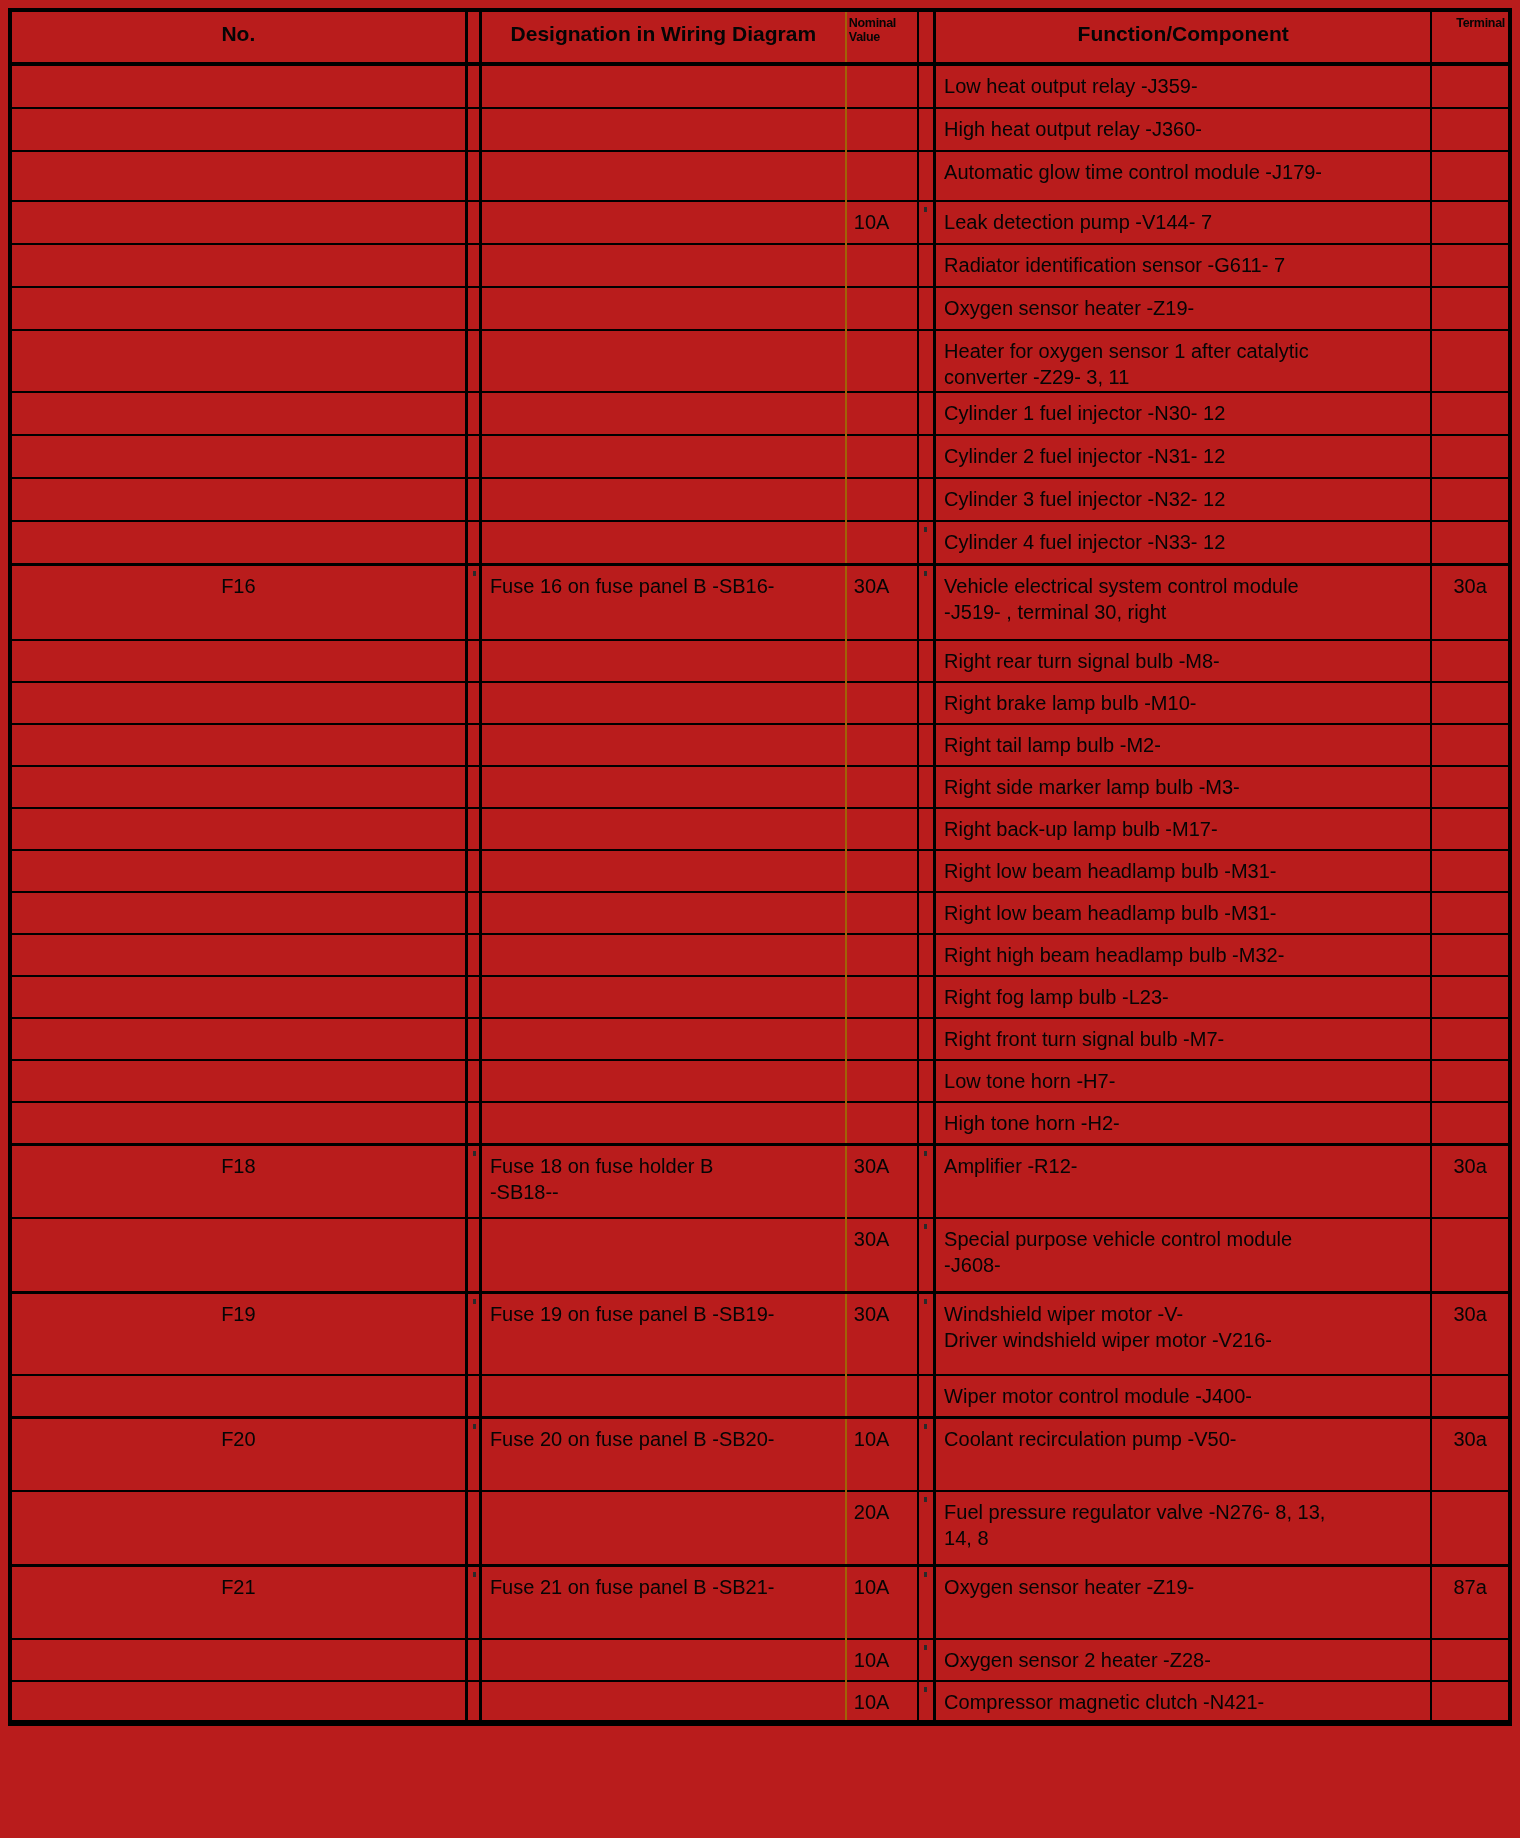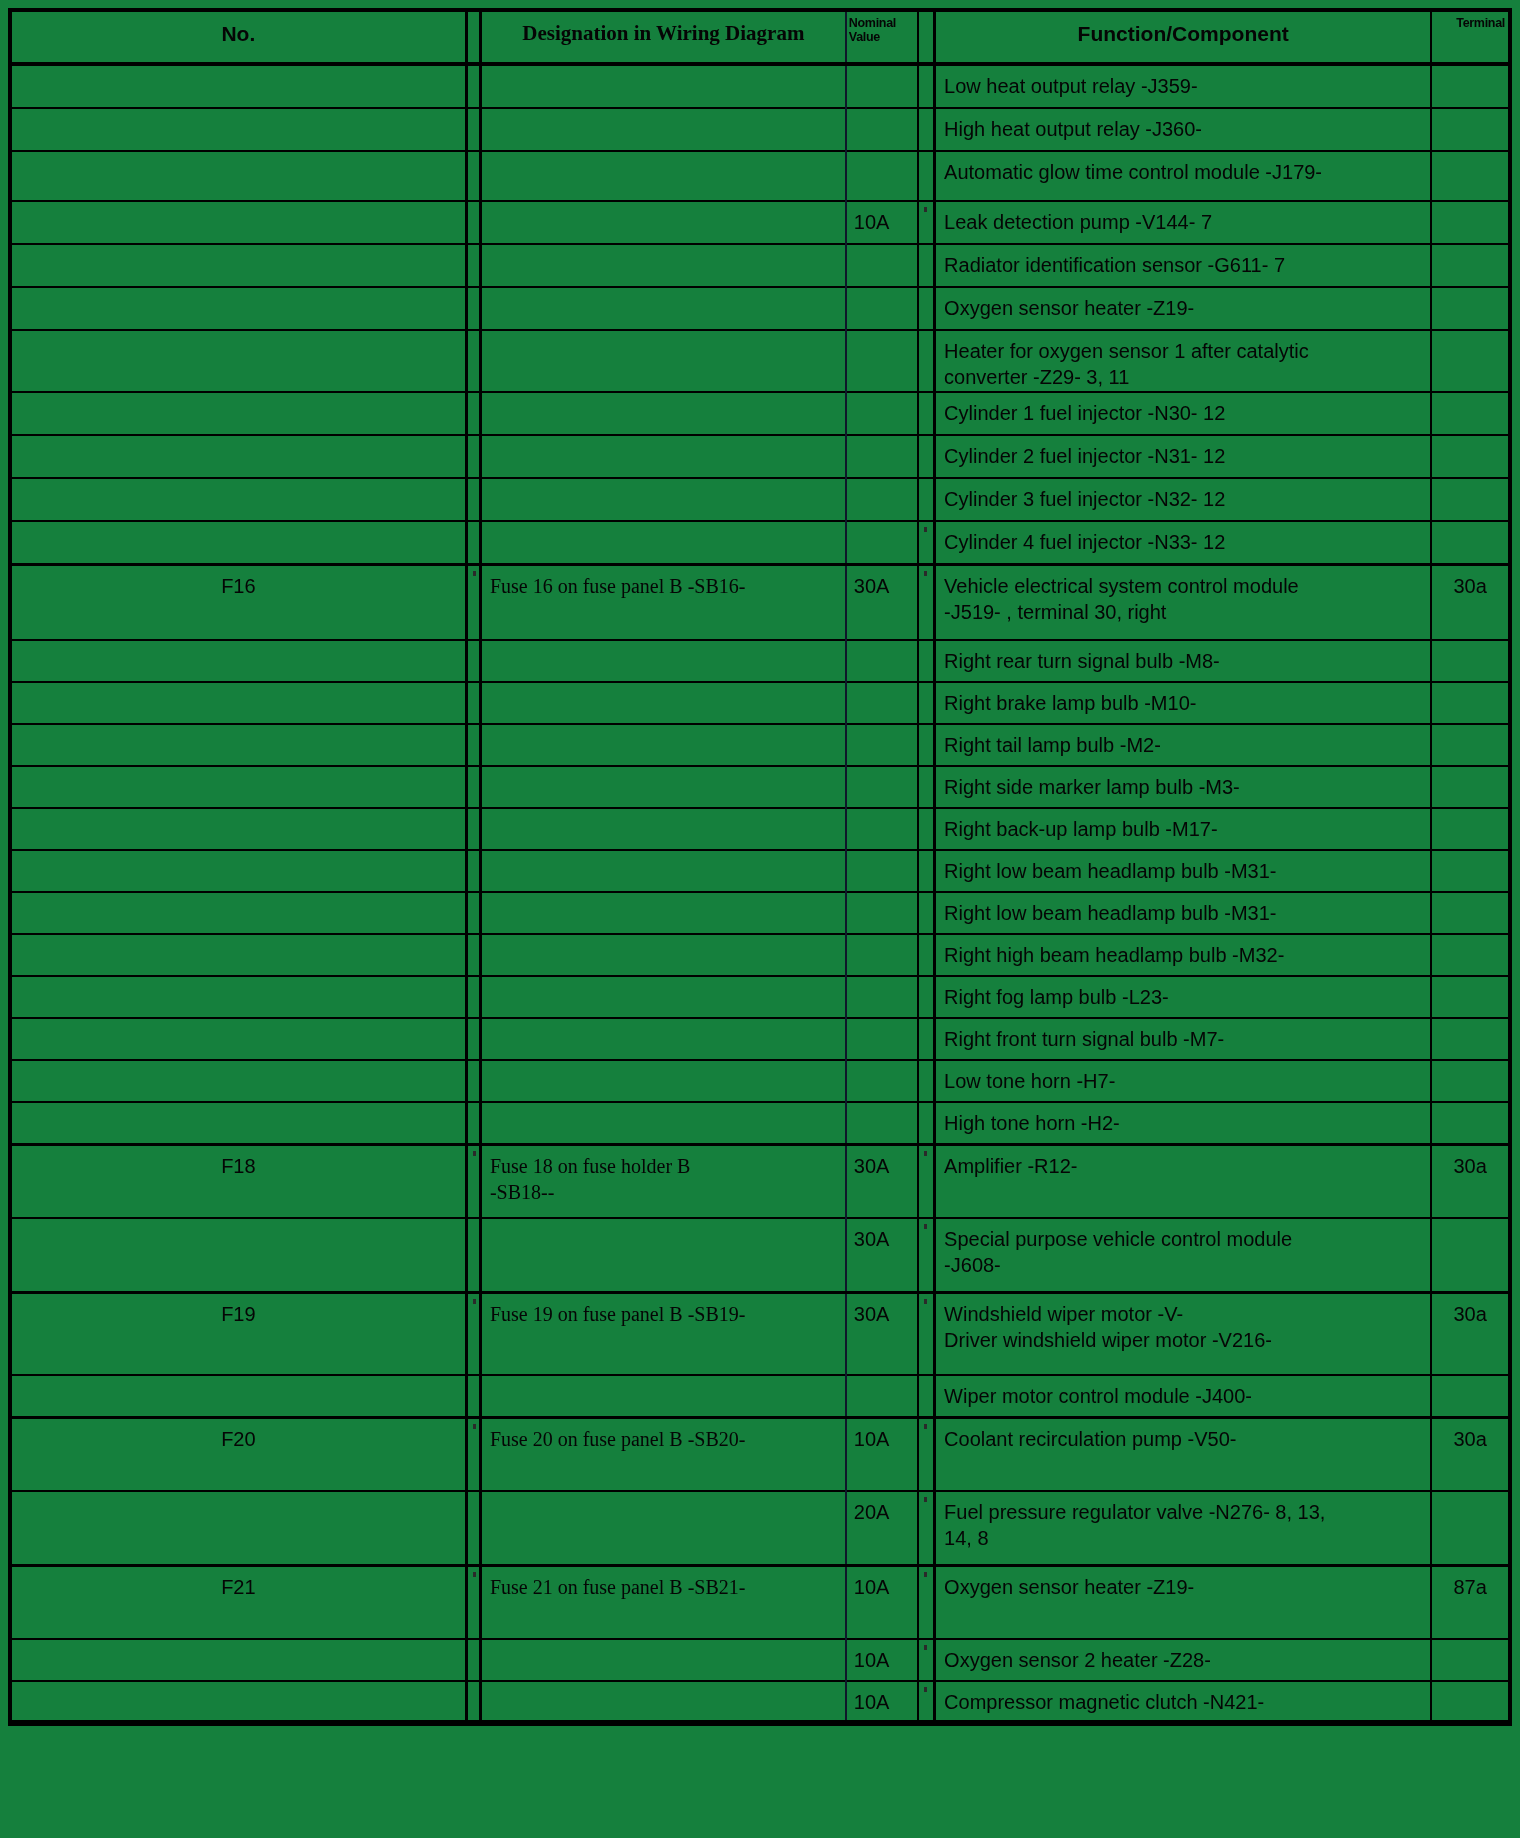--- a/index.html
+++ b/index.html
@@ -9,36 +9,36 @@
     width: 1520px;
   }
   body {
     font-family: "Liberation Sans", "DejaVu Sans", sans-serif;
     color: #050505;
     -webkit-font-smoothing: antialiased;
   }
   .page {
     width: 1520px;
     height: 1838px;
-    background: #15803d;
+    background: #b91c1c;
     box-sizing: border-box;
     padding: 8px 8px 0 8px;
   }
   table.fuse-table {
     border-collapse: collapse;
     table-layout: fixed;
     width: 1504px;
     border: 4px solid #000;
     border-bottom-width: 6px;
   }
   
   td, th { box-sizing: border-box; overflow: hidden; }
   th.c-no,   td.c-no   { border-right: 3px solid #000; }
   th.c-gap1, td.c-gap1 { border-right: 3px solid #000; }
-  th.c-desig,td.c-desig{ border-right: 2px solid #0f172a; font-family: Liberation Serif, serif; }
+  th.c-desig,td.c-desig{ border-right: 2px solid #a16207; }
   th.c-nom,  td.c-nom  { border-right: 2px solid #000; }
   th.c-gap2, td.c-gap2 { border-right: 3px solid #000; }
   th.c-func, td.c-func { border-right: 2px solid #000; }
   
   thead tr { border-bottom: 4px solid #000; }
   tbody tr { border-top: 2px solid #000; }
   tbody tr.group { border-top: 3px solid #000; }
 
   thead th {
     font-weight: bold;

